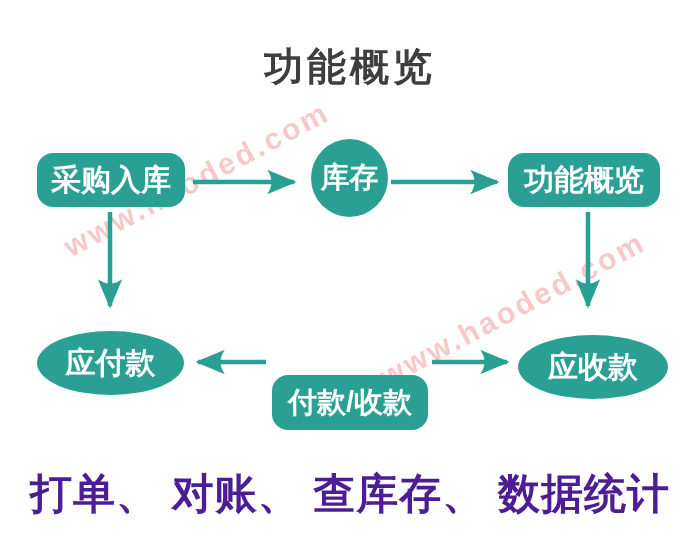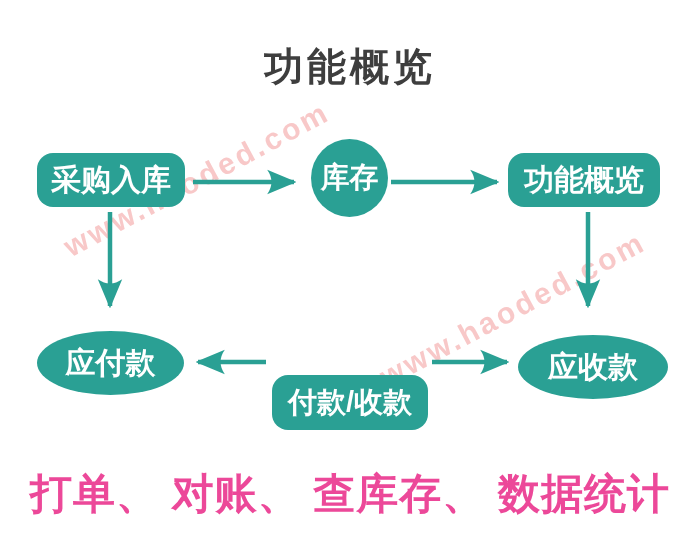--- a/index.html
+++ b/index.html
@@ -13,21 +13,21 @@
   .title{
     position:absolute;left:0;top:40px;width:700px;
     text-align:center;
     font-size:39px;font-weight:bold;letter-spacing:4px;
     color:#3e3e3e;
   }
   .caption{
     position:absolute;left:0;top:466px;width:700px;
     text-align:center;
     font-size:42px;font-weight:bold;letter-spacing:1px;
-    color:#ec4899;
+    color:#4c1d95;
     white-space:nowrap;
   }
   .node{
     position:absolute;
     background:#2aa094;
     color:#ffffff;
     display:flex;align-items:center;justify-content:center;
     font-weight:bold;
     white-space:nowrap;
   }

